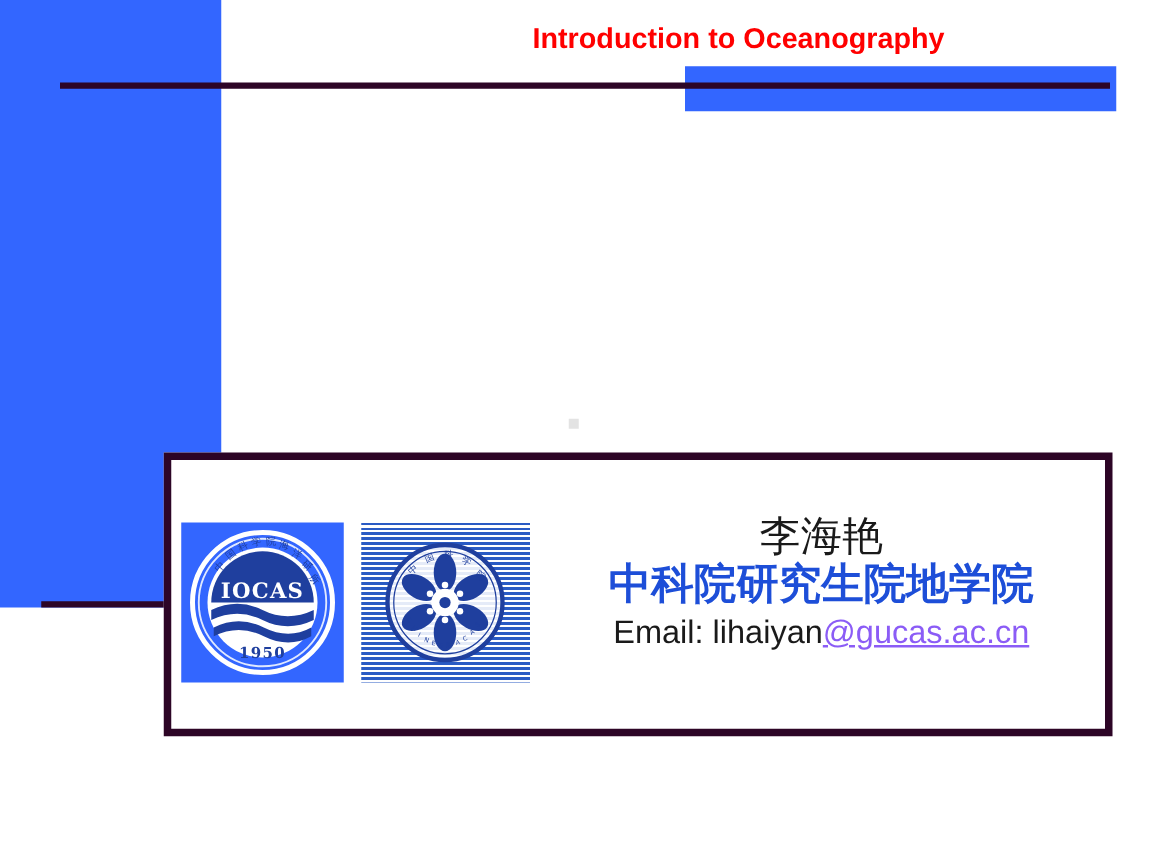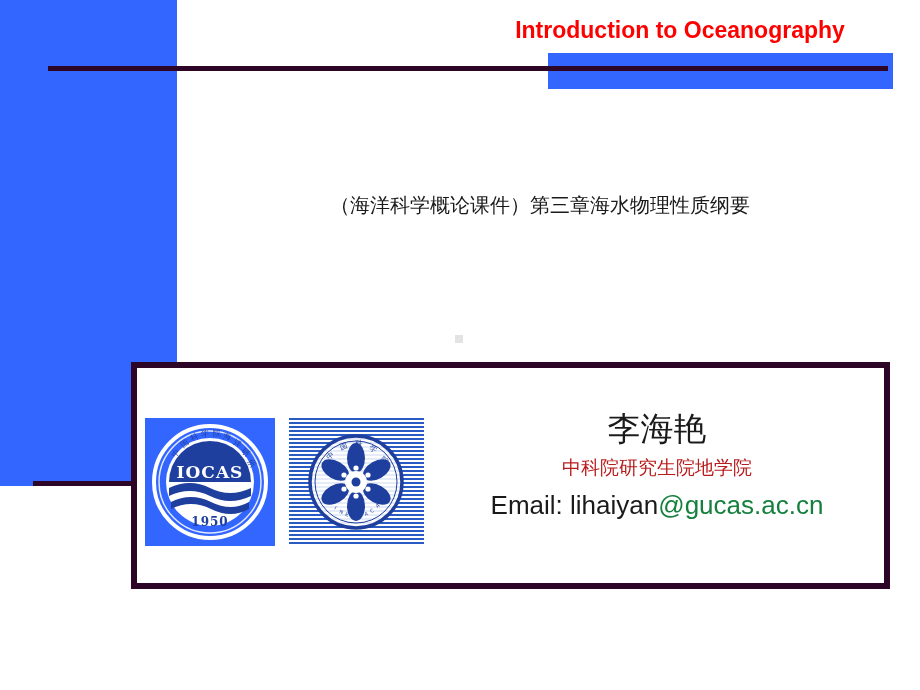--- a/index.html
+++ b/index.html
@@ -58,24 +58,24 @@
     left: 33px;
     top: 481px;
     width: 130px;
     height: 5px;
     background: #2d0526;
   }
 
   
   .header-title {
     position: absolute;
-    left: 450px;
+    left: 426px;
     top: 16px;
     width: 460px;
-    text-align: center;
+    text-align: left;
     color: #ff0000;
     font-size: 23px;
     font-weight: bold;
     font-family: "Liberation Sans", sans-serif;
     letter-spacing: 0px;
     line-height: 28px;
     white-space: nowrap;
   }
 
   
@@ -159,49 +159,50 @@
   }
   .author-name {
     font-family: "DejaVu Serif", "Liberation Serif", serif;
     font-size: 33px;
     line-height: 38px;
     color: #1a1a1a;
     white-space: nowrap;
   }
   .author-affil {
     font-family: "DejaVu Serif", "Liberation Serif", serif;
-    font-size: 19px;
+    font-size: 34px;
     line-height: 38px;
-    color: #b91c1c;
-    white-space: nowrap;
+    color: #1d4ed8;
+    white-space: nowrap;
+    font-weight: bold;
   }
   .author-email {
     font-family: "Liberation Sans", sans-serif;
     font-size: 26px;
     line-height: 38px;
     color: #1a1a1a;
     white-space: nowrap;
   }
   .email-link {
-    color: #15803d;
+    color: #8b5cf6;
+    text-decoration: underline;
   }
 </style>
 </head>
 <body>
 
 <div id="slide">
 
   <div class="blue-panel"></div>
   <div class="blue-titlebar"></div>
   <div class="purple-rule-top"></div>
   <div class="purple-rule-mid"></div>
 
   <div class="header-title">Introduction to Oceanography</div>
 
-  <div class="course-title">（海洋科学概论课件）第三章海水物理性质纲要</div>
 
   <div class="placeholder-mark"></div>
 
   <div class="author-box">
     <div class="author-box-inner">
 
       <div class="logo logo-iocas">
         <svg viewBox="0 0 130 128" xmlns="http://www.w3.org/2000/svg">
           <circle cx="65" cy="64" r="56" fill="none" stroke="#ffffff" stroke-width="4"></circle>
           <circle cx="65" cy="64" r="51" fill="none" stroke="#dfe8ff" stroke-width="1.5"></circle>

